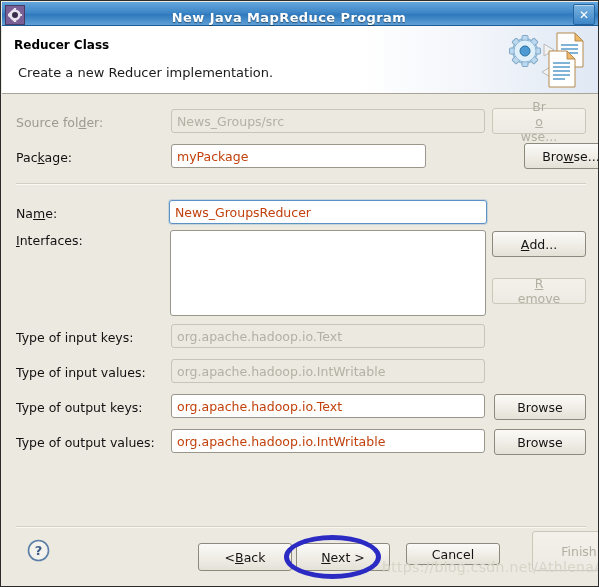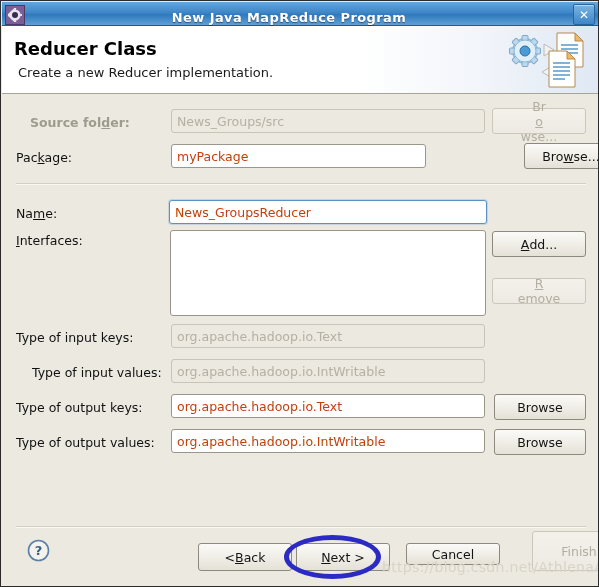--- a/index.html
+++ b/index.html
@@ -74,21 +74,21 @@
     left: 1px; top: 25px;
     width: 597px;
     height: 68px;
     background: linear-gradient(to right, #ffffff 60%, #f2f5fa 80%, #dfe8f4 100%);
     border-bottom: 1px solid #a8a496;
     box-sizing: border-box;
   }
   .header-title {
     position: absolute;
     left: 12px; top: 12px;
-    font-size: 18px;
+    font-size: 12px;
     font-weight: bold;
     color: #000000;
   }
   .header-sub {
     position: absolute;
     left: 16px; top: 39px;
     font-size: 13px;
     color: #1a1a1a;
   }
   .header-graphic {
@@ -277,21 +277,21 @@
             <rect x="4" y="23" width="17" height="2"></rect>
             <rect x="4" y="27" width="12" height="2"></rect>
           </g>
         </g>
       </svg>
     </div>
   </div>
 
   <div class="body-area">
 
-    <div class="lbl dis" style="left:28px; top:21px;font-weight:bold;"><span>Source fol</span><u>d</u><span>er:</span></div>
+    <div class="lbl dis" style="left:14px; top:21px;"><span>Source fol</span><u>d</u><span>er:</span></div>
     <div class="field disabled" style="left:169px; top:15px; width:314px;">News_Groups/src</div>
     <div class="btn disabled" style="left:490px; top:14px; width:94px;">
         <span>Br</span>
         <u>o</u>
         <span>wse...</span>
       </div>
 
     <div class="lbl" style="left:14px; top:56px;"><span>Pac</span><u>k</u><span>age:</span></div>
     <div class="field" style="left:169px; top:50px; width:255px;">myPackage</div>
     <div class="btn" style="left:490px; top:49px; width:94px;margin-left:32px;">
@@ -314,21 +314,21 @@
       </div>
     <div class="btn disabled" style="left:490px; top:184px; width:94px;">
         <span></span>
         <u>R</u>
         <span>emove</span>
       </div>
 
     <div class="lbl" style="left:14px; top:236px;">Type of input keys:</div>
     <div class="field disabled" style="left:169px; top:230px; width:314px;">org.apache.hadoop.io.Text</div>
 
-    <div class="lbl" style="left:14px; top:271px;margin-left:16px;">Type of input values:</div>
+    <div class="lbl" style="left:14px; top:271px;">Type of input values:</div>
     <div class="field disabled" style="left:169px; top:265px; width:314px;">org.apache.hadoop.io.IntWritable</div>
 
     <div class="lbl" style="left:14px; top:306px;">Type of output keys:</div>
     <div class="field" style="left:169px; top:300px; width:314px;">org.apache.hadoop.io.Text</div>
     <div class="btn" style="left:492px; top:300px; width:92px;">Browse</div>
 
     <div class="lbl" style="left:14px; top:341px;">Type of output values:</div>
     <div class="field" style="left:169px; top:335px; width:314px;">org.apache.hadoop.io.IntWritable</div>
     <div class="btn" style="left:492px; top:335px; width:92px;">Browse</div>
   </div>

